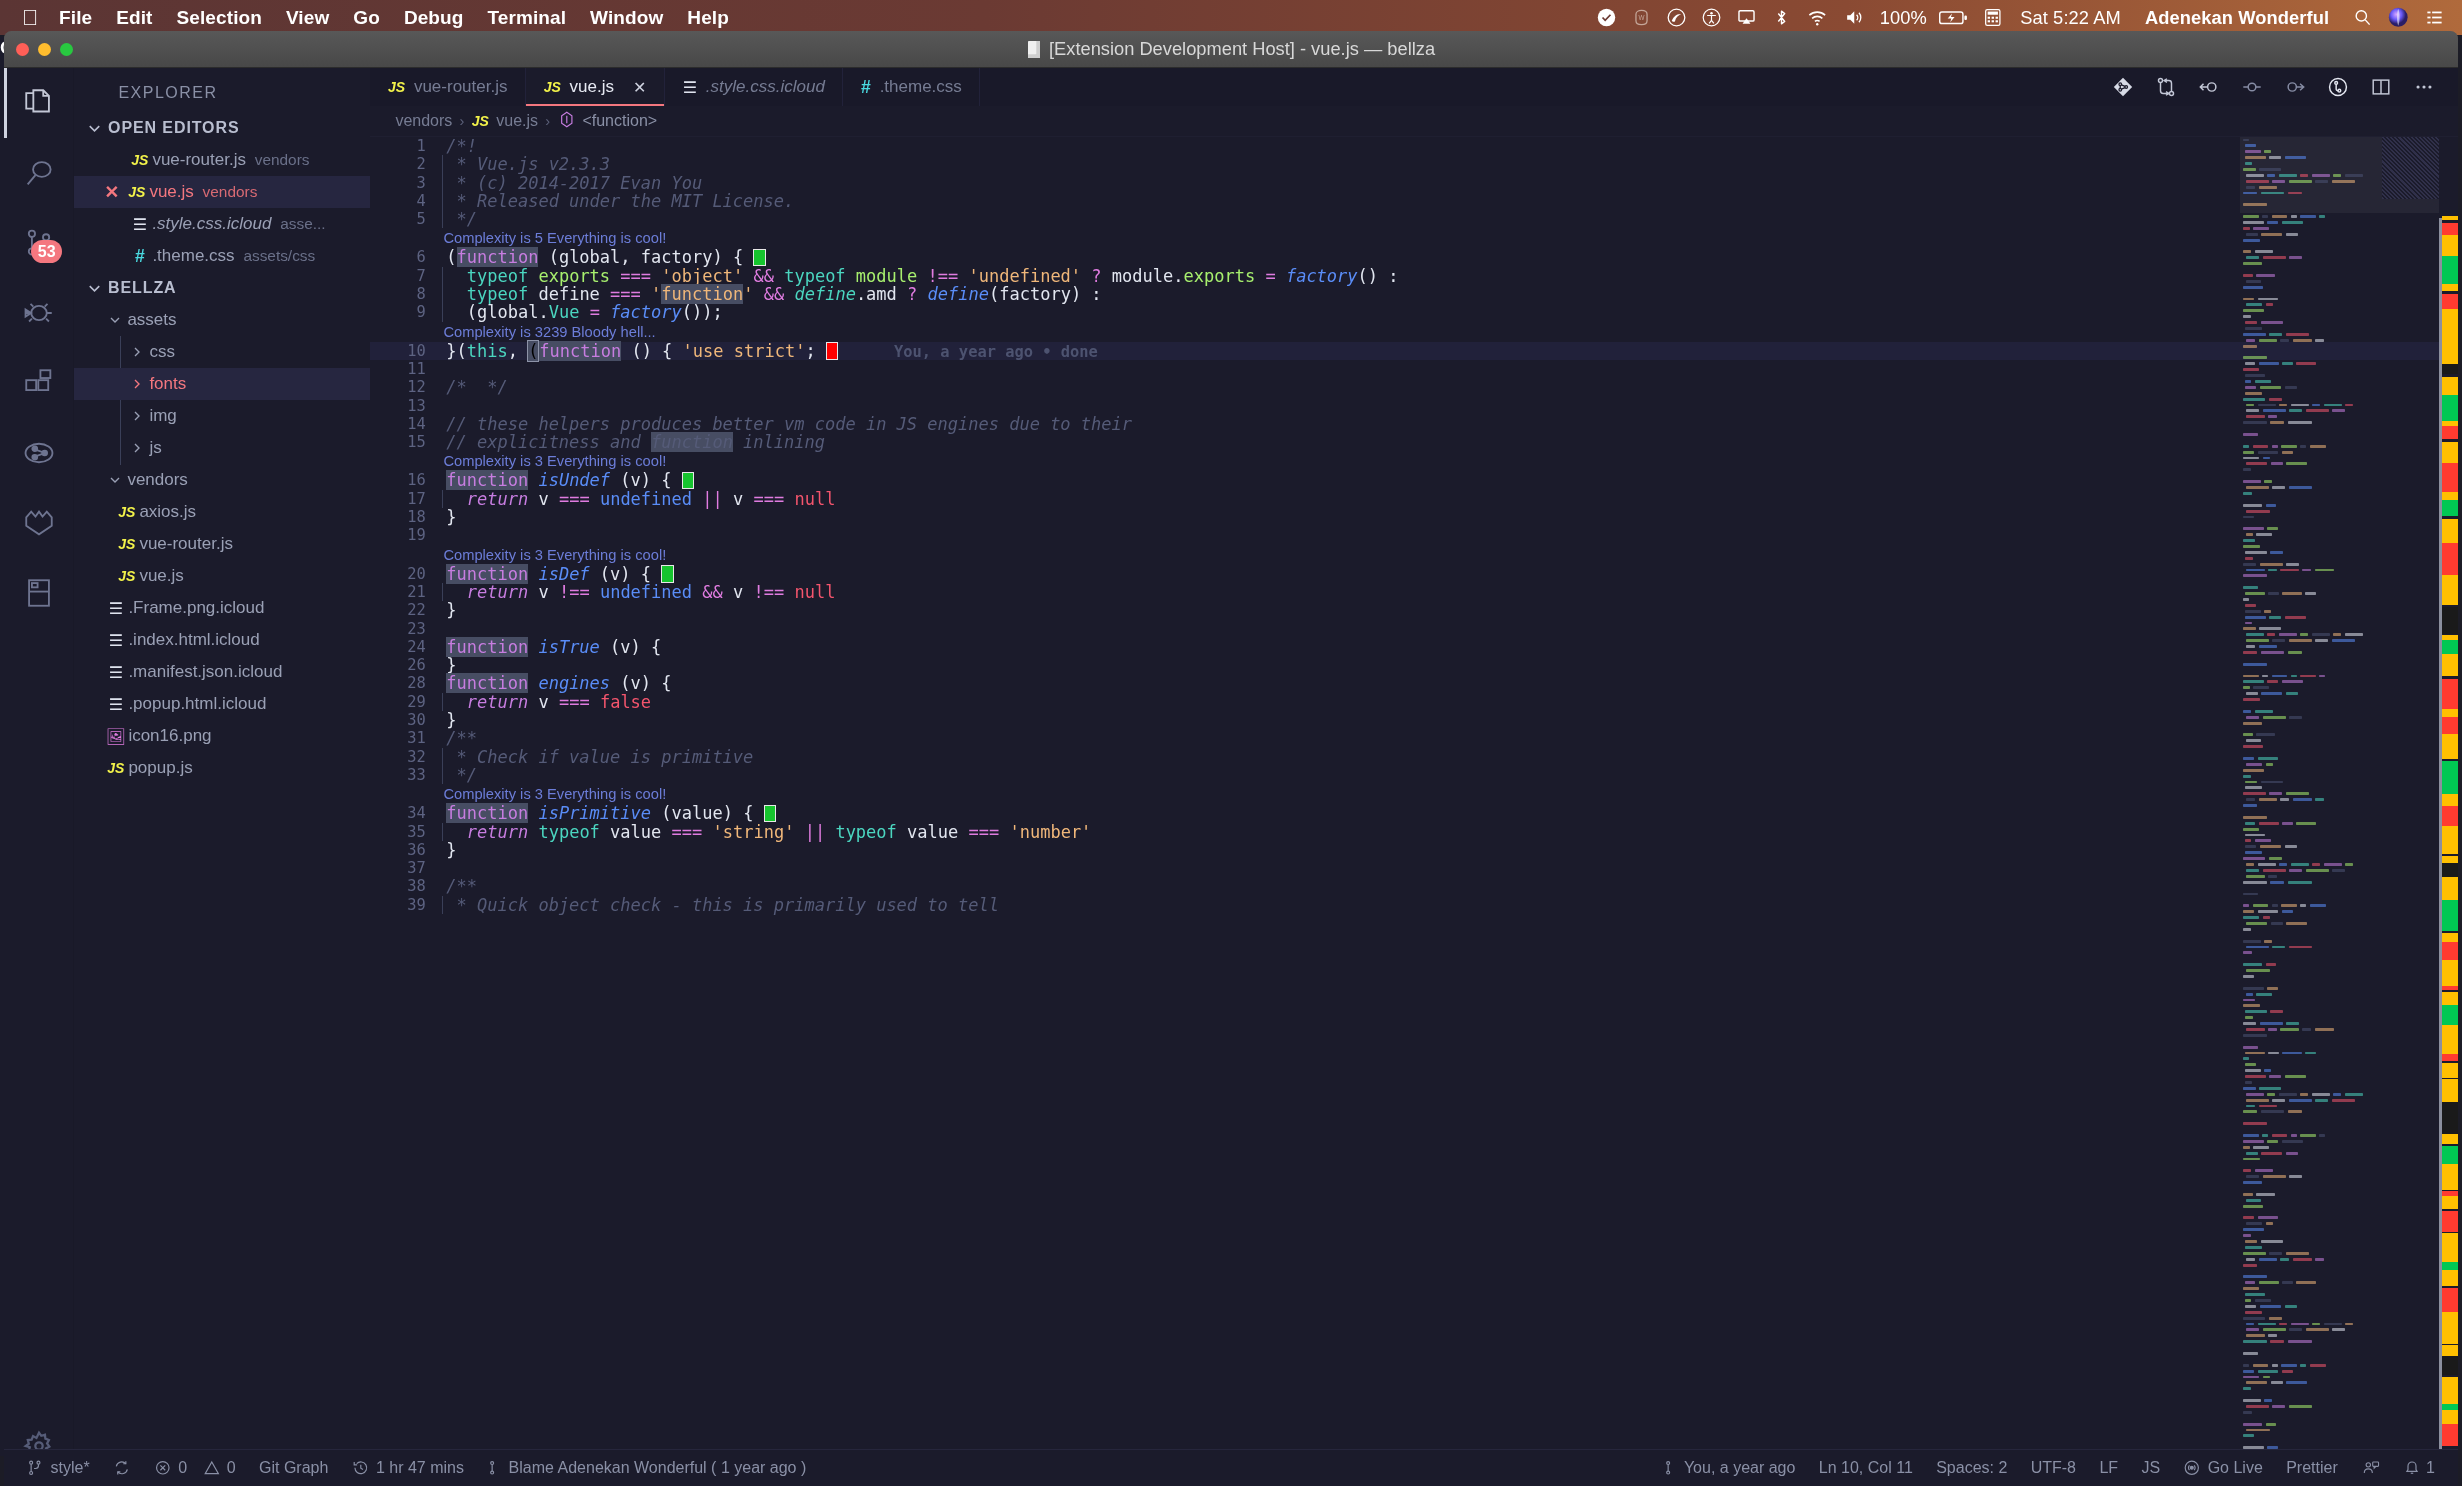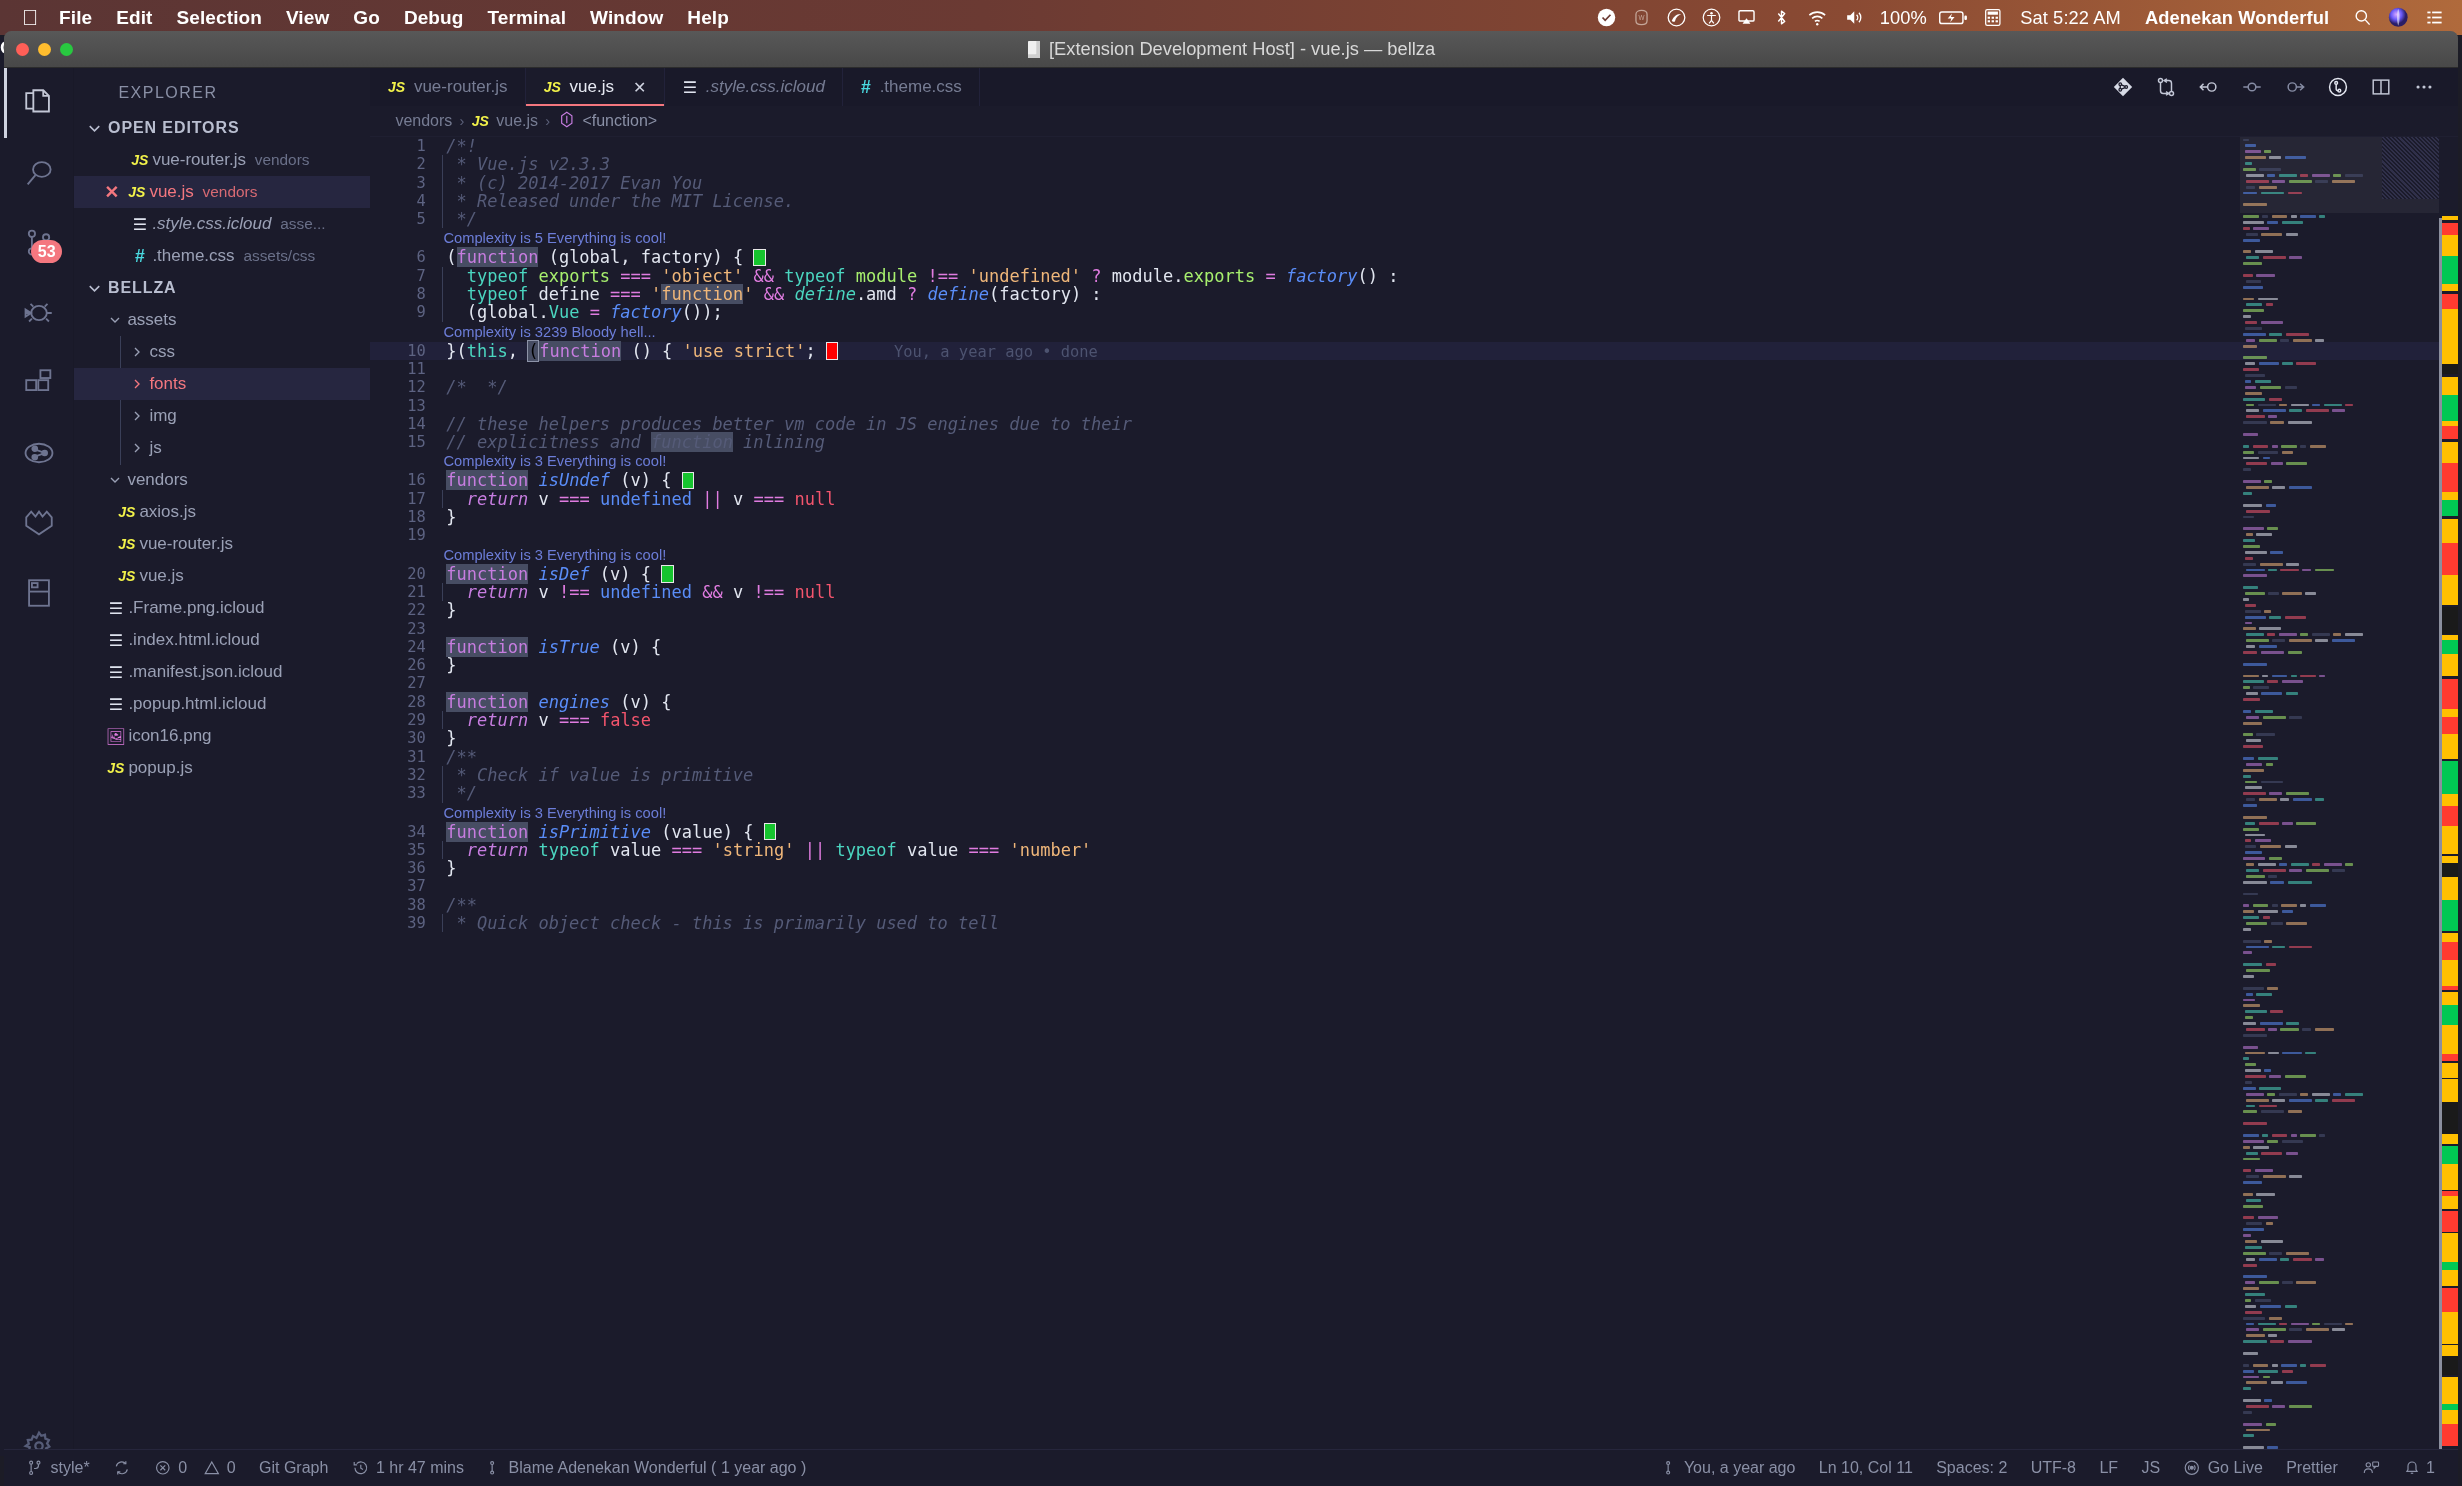--- a/index.html
+++ b/index.html
@@ -116,21 +116,21 @@
   
   .codearea { position: absolute; top: 69px; left: 0; right: 0; bottom: 0; overflow: hidden; }
   .codeinner { position: relative; font-family: "DejaVu Sans Mono", monospace; font-size: 17px; }
   .cline { display: flex; align-items: flex-start; height: 18.3px; line-height: 18.3px; white-space: pre; }
   .cline.cur { background: #21213a; }
   .gut { width: 73px; flex: 0 0 73px; text-align: right; padding-right: 17.6px; color: #5d6382; font-size: 15.4px; }
   .ctext { position: relative; padding-left: 2.9px; }
   .lens { color: #6c7dd8; font-size: 14.7px; font-family: "Liberation Sans", sans-serif; height: 20px; line-height: 20px; }
   .lens-row { display: flex; height: 20px; }
   .ind { position: absolute; left: -1.5px; top: 0; bottom: 0; width: 0.7px; background: #3a3f58; }
-  .blame { color: #4d5370; font-size: 15.4px; }
+  .blame { color: #4d5370; font-size: 15.4px; font-weight: bold; }
   .sq { display: inline-block; width: 12.5px; height: 17.6px; vertical-align: -2.9px; border: 0.7px solid #e8e8e8; }
   .sq-green { background: #16c42e; }
   .sq-red { background: #fe0000; }
   .hl { background: #474d63; }
   .cursor { display:inline-block; width:2.2px; height:17.6px; background:#63d0df; vertical-align:-2.9px; margin:0 -0.7px; }
   .boxsel { outline: 0.7px solid #8d93a8; }
 
   
   .t-com { color: #555b78; font-style: italic; }
   .t-kw  { color: #c77de0; }
@@ -715,21 +715,20 @@
                 <span class="gut"></span>
                 <span class="lens">Complexity is 3 Everything is cool!</span>
               </div>
 
             <div class="cline"><span class="gut">20</span><span class="ctext"><span class="t-kw hl">function</span> <span class="t-fn">isDef</span><span class="t-pl"> (v) { </span><span class="sq sq-green"></span></span></div>
             <div class="cline"><span class="gut">21</span><span class="ctext"><i class="ind"></i>  <span class="t-kw" style="font-style:italic">return</span> <span class="t-pl">v</span> <span class="t-op">!==</span> <span class="t-blue">undefined</span> <span class="t-op">&amp;&amp;</span> <span class="t-pl">v</span> <span class="t-op">!==</span> <span class="t-const">null</span></span></div>
             <div class="cline"><span class="gut">22</span><span class="ctext t-pl">}</span></div>
             <div class="cline"><span class="gut">23</span><span class="ctext"></span></div>
             <div class="cline"><span class="gut">24</span><span class="ctext"><span class="t-kw hl">function</span> <span class="t-fn">isTrue</span><span class="t-pl"> (v) {</span></span></div>
             <div class="cline"><span class="gut">26</span><span class="ctext t-pl">}</span></div>
-            <div class="cline"><span class="gut">27</span><span class="ctext"></span></div>
             <div class="cline"><span class="gut">28</span><span class="ctext"><span class="t-kw hl">function</span> <span class="t-fn">engines</span><span class="t-pl"> (v) {</span></span></div>
             <div class="cline"><span class="gut">29</span><span class="ctext"><i class="ind"></i>  <span class="t-kw" style="font-style:italic">return</span> <span class="t-pl">v</span> <span class="t-op">===</span> <span class="t-const">false</span></span></div>
             <div class="cline"><span class="gut">30</span><span class="ctext t-pl">}</span></div>
             <div class="cline"><span class="gut">31</span><span class="ctext t-com">/**</span></div>
             <div class="cline"><span class="gut">32</span><span class="ctext t-com"><i class="ind"></i> * Check if value is primitive</span></div>
             <div class="cline"><span class="gut">33</span><span class="ctext t-com"><i class="ind"></i> */</span></div>
 
             <div class="lens-row">
                 <span class="gut"></span>
                 <span class="lens">Complexity is 3 Everything is cool!</span>

